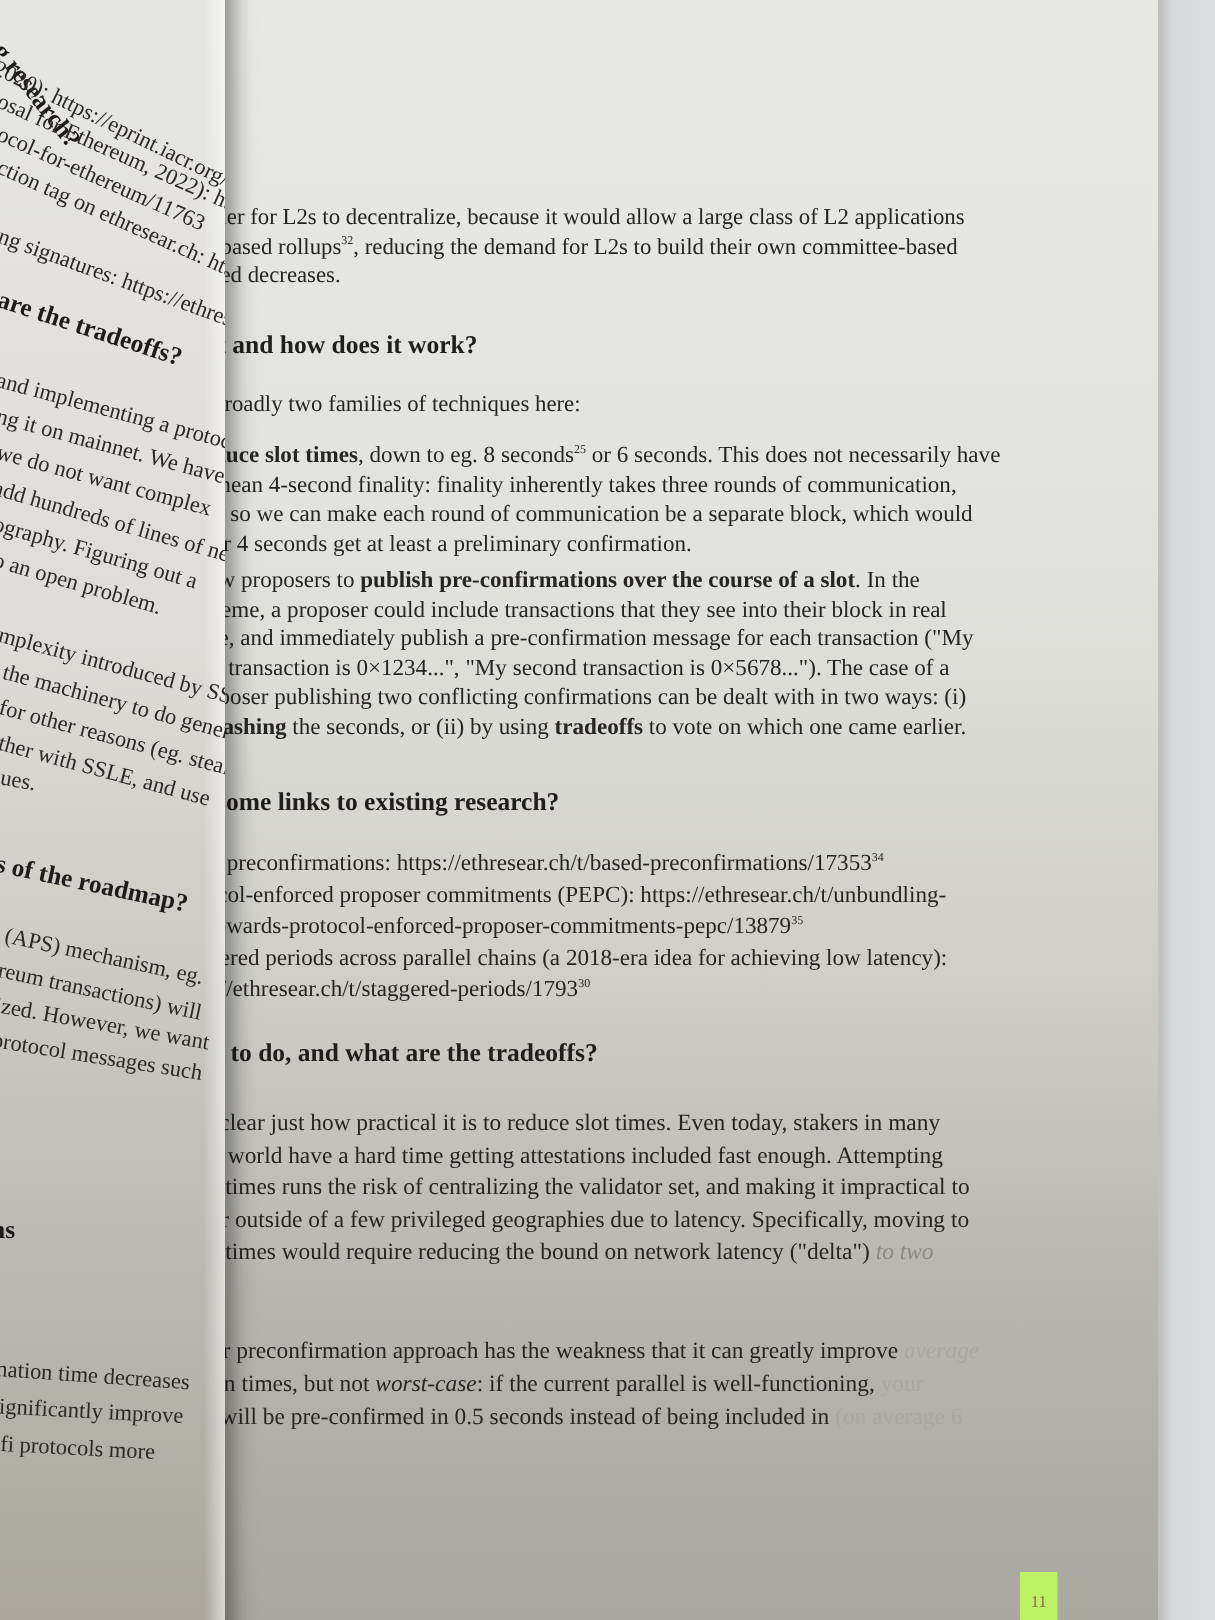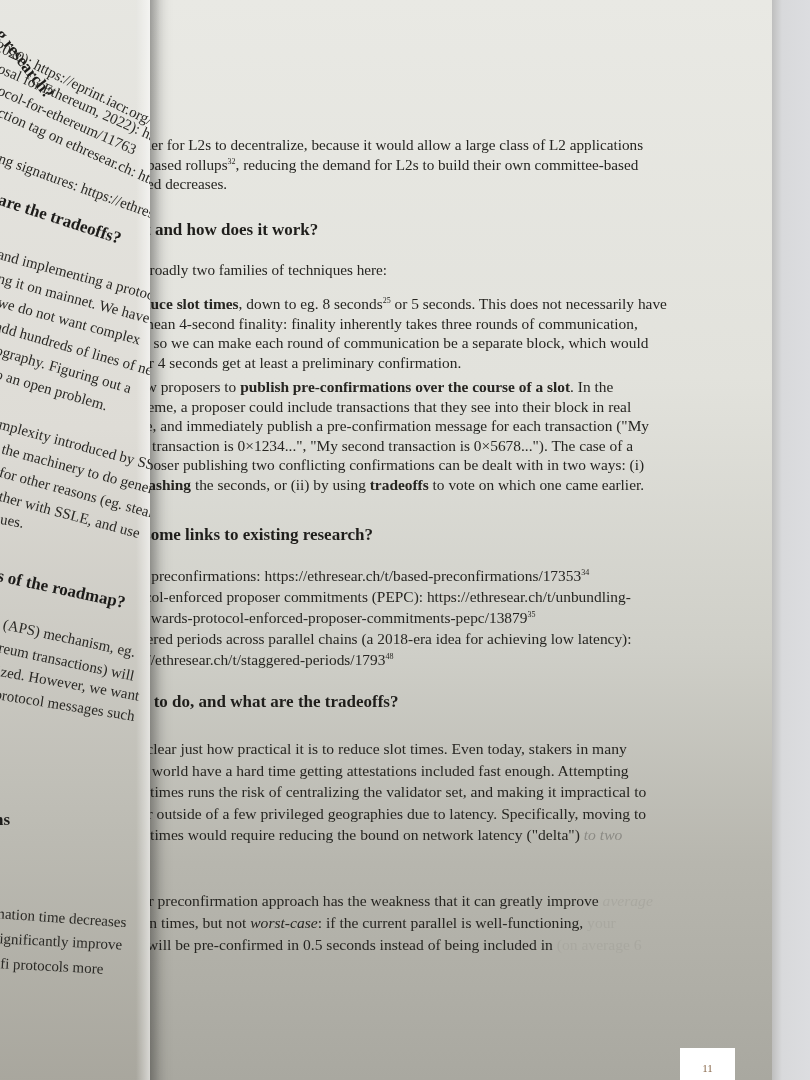--- a/index.html
+++ b/index.html
@@ -45,22 +45,22 @@
     position: absolute; right: 0; top: 0; width: 14px; height: 100%;
     background: linear-gradient(90deg, rgba(255,255,255,0), rgba(255,255,255,0.55));
   }
   .lp-line {
     position: absolute; left: 40px; white-space: nowrap; color: #2a2925;
     font-size: 15px; transform-origin: 0 0;
   }
   .lp-line.bold { font-weight: bold; font-size: 17px; color: #1d1c1a; }
 
   .page-tab {
-    position: absolute; left: 680px; top: 1048px; width: 55px; height: 32px;
-    background: #ffffff;
+    position: absolute; left: 680px; top: 1048px; width: 25px; height: 32px;
+    background: #bef264;
   }
   .page-tab span { display:block; text-align:center; color:#8a6a4c; font-size: 11px; padding-top: 14px; }
 </style>
 </head>
 <body>
 
 <div class="desk"></div>
 
 <div class="right-page">
   <div class="shade"></div>
@@ -69,21 +69,21 @@
     <span class="line">ier for L2s to decentralize, because it would allow a large class of L2 applications</span>
     <span class="line"><span>based rollups</span><sup>32</sup><span>, reducing the demand for L2s to build their own committee-based</span></span>
     <span class="line">ed decreases.</span>
   </div>
 
   <div class="rp-heading" style="left:45px; top:220px;">t and how does it work?</div>
 
   <div class="rp-text" style="left:42px; top:260px;">broadly two families of techniques here:</div>
 
   <div class="rp-text" style="left:42px; top:294px; font-size:15.4px;">
-    <span class="line"><b>duce slot times</b><span>, down to eg. 8 seconds</span><sup>25</sup><span> or 5 seconds. This does not necessarily have</span></span>
+    <span class="line"><b>duce slot times</b><span>, down to eg. 8 seconds</span><sup>25</sup><span> or 6 seconds. This does not necessarily have</span></span>
     <span class="line">mean 4-second finality: finality inherently takes three rounds of communication,</span>
     <span class="line">d so we can make each round of communication be a separate block, which would</span>
     <span class="line">er 4 seconds get at least a preliminary confirmation.</span>
   </div>
 
   <div class="rp-text" style="left:38px; top:377px; font-size:15.4px;">
     <span class="line"><span>ow proposers to </span><b>publish pre-confirmations over the course of a slot</b><span>. In the</span></span>
     <span class="line">treme, a proposer could include transactions that they see into their block in real</span>
     <span class="line">ne, and immediately publish a pre-confirmation message for each transaction ("My</span>
     <span class="line">st transaction is 0×1234...", "My second transaction is 0×5678..."). The case of a</span>
@@ -91,21 +91,21 @@
     <span class="line"><b>slashing</b><span> the seconds, or (ii) by using </span><b>tradeoffs</b><span> to vote on which one came earlier.</span></span>
   </div>
 
   <div class="rp-heading" style="left:25px; top:525px;">re some links to existing research?</div>
 
   <div class="rp-text" style="left:20px; top:565px; font-size:15.4px; line-height:21px;">
     <span class="line"><span>ased preconfirmations: https://ethresear.ch/t/based-preconfirmations/17353</span><sup>34</sup></span>
     <span class="line">rotocol-enforced proposer commitments (PEPC): https://ethresear.ch/t/unbundling-</span>
     <span class="line"><span>bs-towards-protocol-enforced-proposer-commitments-pepc/13879</span><sup>35</sup></span>
     <span class="line">taggered periods across parallel chains (a 2018-era idea for achieving low latency):</span>
-    <span class="line"><span>ttps://ethresear.ch/t/staggered-periods/1793</span><sup>48</sup></span>
+    <span class="line"><span>ttps://ethresear.ch/t/staggered-periods/1793</span><sup>30</sup></span>
   </div>
 
   <div class="rp-heading" style="left:15px; top:692px;">s left to do, and what are the tradeoffs?</div>
 
   <div class="rp-text" style="left:12px; top:738px; font-size:15.6px; line-height:21.5px;">
     <span class="line">from clear just how practical it is to reduce slot times. Even today, stakers in many</span>
     <span class="line"> of the world have a hard time getting attestations included fast enough. Attempting</span>
     <span class="line">d slot times runs the risk of centralizing the validator set, and making it impractical to</span>
     <span class="line">lidator outside of a few privileged geographies due to latency. Specifically, moving to</span>
     <span class="line"><span>d slot times would require reducing the bound on network latency ("delta") </span><i class="faded">to two</i></span>

